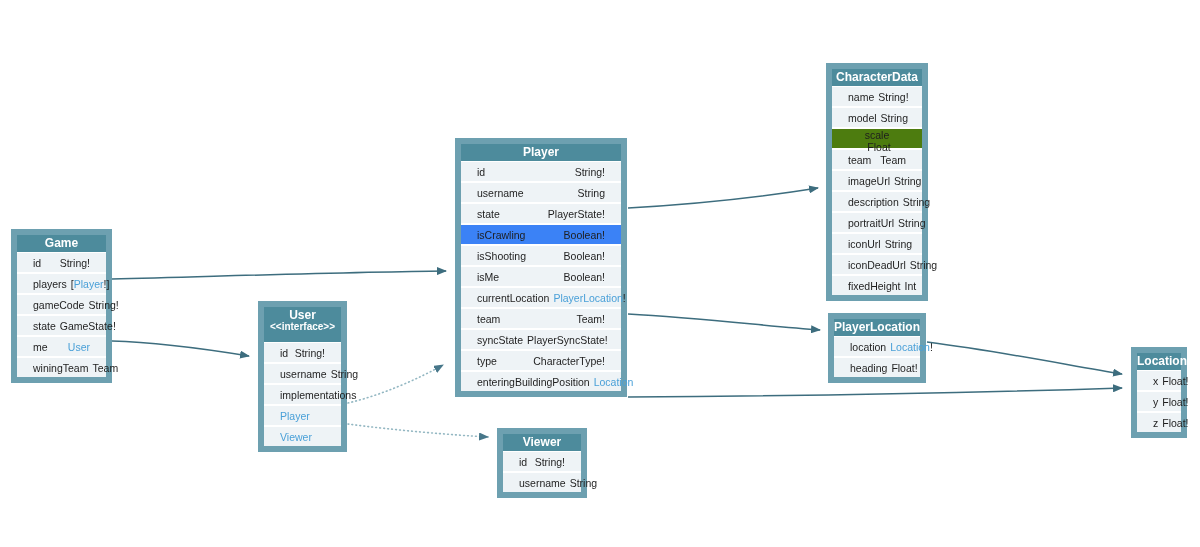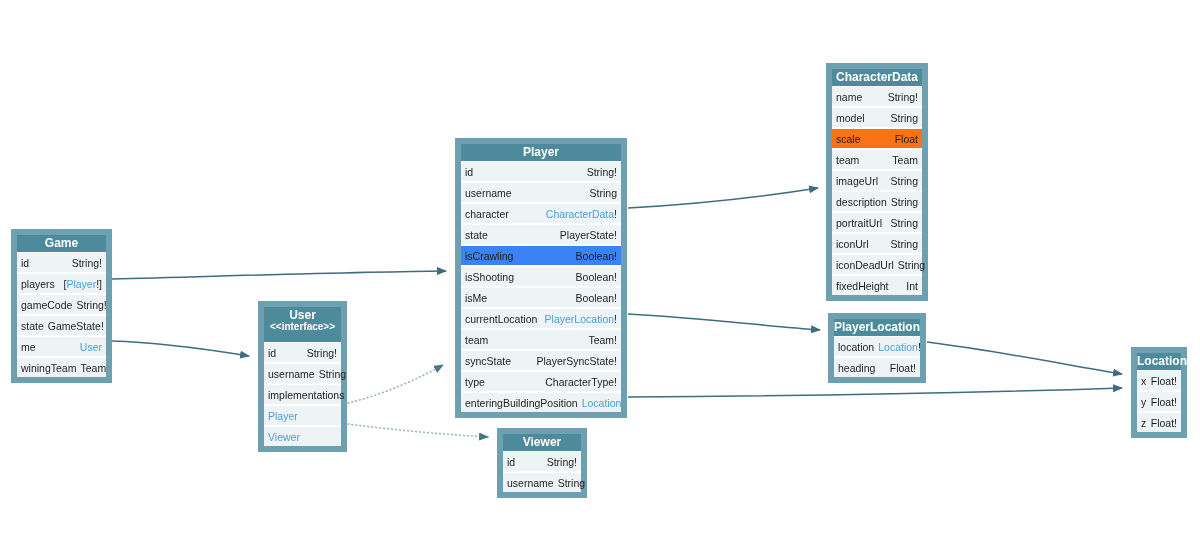--- a/index.html
+++ b/index.html
@@ -17,21 +17,21 @@
     font-size:12px;line-height:17px;border-bottom:1px solid #ffffff;
     white-space:nowrap;
   }
   .tbl-header .subtitle{
     display:block;font-size:10px;line-height:11px;font-weight:bold;
     margin-top:-3px;padding-bottom:10px;
   }
   .row{
     display:flex;justify-content:space-between;align-items:center;
     height:19px;background:#eef3f6;border-bottom:2px solid #ffffff;
-    padding:0 4px;font-size:10.5px;color:#1e1e1e;white-space:nowrap;
+    padding:0 16px;font-size:10.5px;color:#1e1e1e;white-space:nowrap;
     cursor:pointer;
   }
   .row:last-child{border-bottom:none;}
   .row .t{margin-left:4px;}
   .row.section{justify-content:flex-start;}
   .link{color:#4aa0d8;}
 </style>
 </head>
 <body>
 
@@ -107,24 +107,20 @@
       <div class="tbl-header" style="background: rgb(77, 139, 156); color: rgb(255, 255, 255);"><span>Player</span></div>
       <div class="row" style="background: rgb(238, 243, 246);">
         <span class="f">id</span>
         <span class="t"><span>String!</span></span>
       </div>
       <div class="row" style="background: rgb(238, 243, 246);">
         <span class="f">username</span>
         <span class="t"><span>String</span></span>
       </div>
       <div class="row" style="background: rgb(238, 243, 246);">
-        <span class="f">character</span>
-        <span class="t"><span class="link" style="color: rgb(74, 160, 216);">CharacterData</span><span>!</span></span>
-      </div>
-      <div class="row" style="background: rgb(238, 243, 246);">
         <span class="f">state</span>
         <span class="t"><span>PlayerState!</span></span>
       </div>
       <div class="row" style="background: #3b82f6; text-align: right;">
         <span class="f">isCrawling</span>
         <span class="t"><span>Boolean!</span></span>
       </div>
       <div class="row" style="background: rgb(238, 243, 246);">
         <span class="f">isShooting</span>
         <span class="t"><span>Boolean!</span></span>
@@ -168,21 +164,21 @@
     <div class="type-table" style="left: 826px; top: 63px; width: 102px; border-color: rgb(109, 160, 176);">
       <div class="tbl-header" style="background: rgb(77, 139, 156); color: rgb(255, 255, 255);"><span>CharacterData</span></div>
       <div class="row" style="background: rgb(238, 243, 246);">
         <span class="f">name</span>
         <span class="t"><span>String!</span></span>
       </div>
       <div class="row" style="background: rgb(238, 243, 246);">
         <span class="f">model</span>
         <span class="t"><span>String</span></span>
       </div>
-      <div class="row" style="background: #f97316;">
+      <div class="row" style="background: #4d7c0f; flex-direction: column;">
         <span class="f">scale</span>
         <span class="t"><span>Float</span></span>
       </div>
       <div class="row" style="background: rgb(238, 243, 246);">
         <span class="f">team</span>
         <span class="t"><span>Team</span></span>
       </div>
       <div class="row" style="background: rgb(238, 243, 246);">
         <span class="f">imageUrl</span>
         <span class="t"><span>String</span></span>

